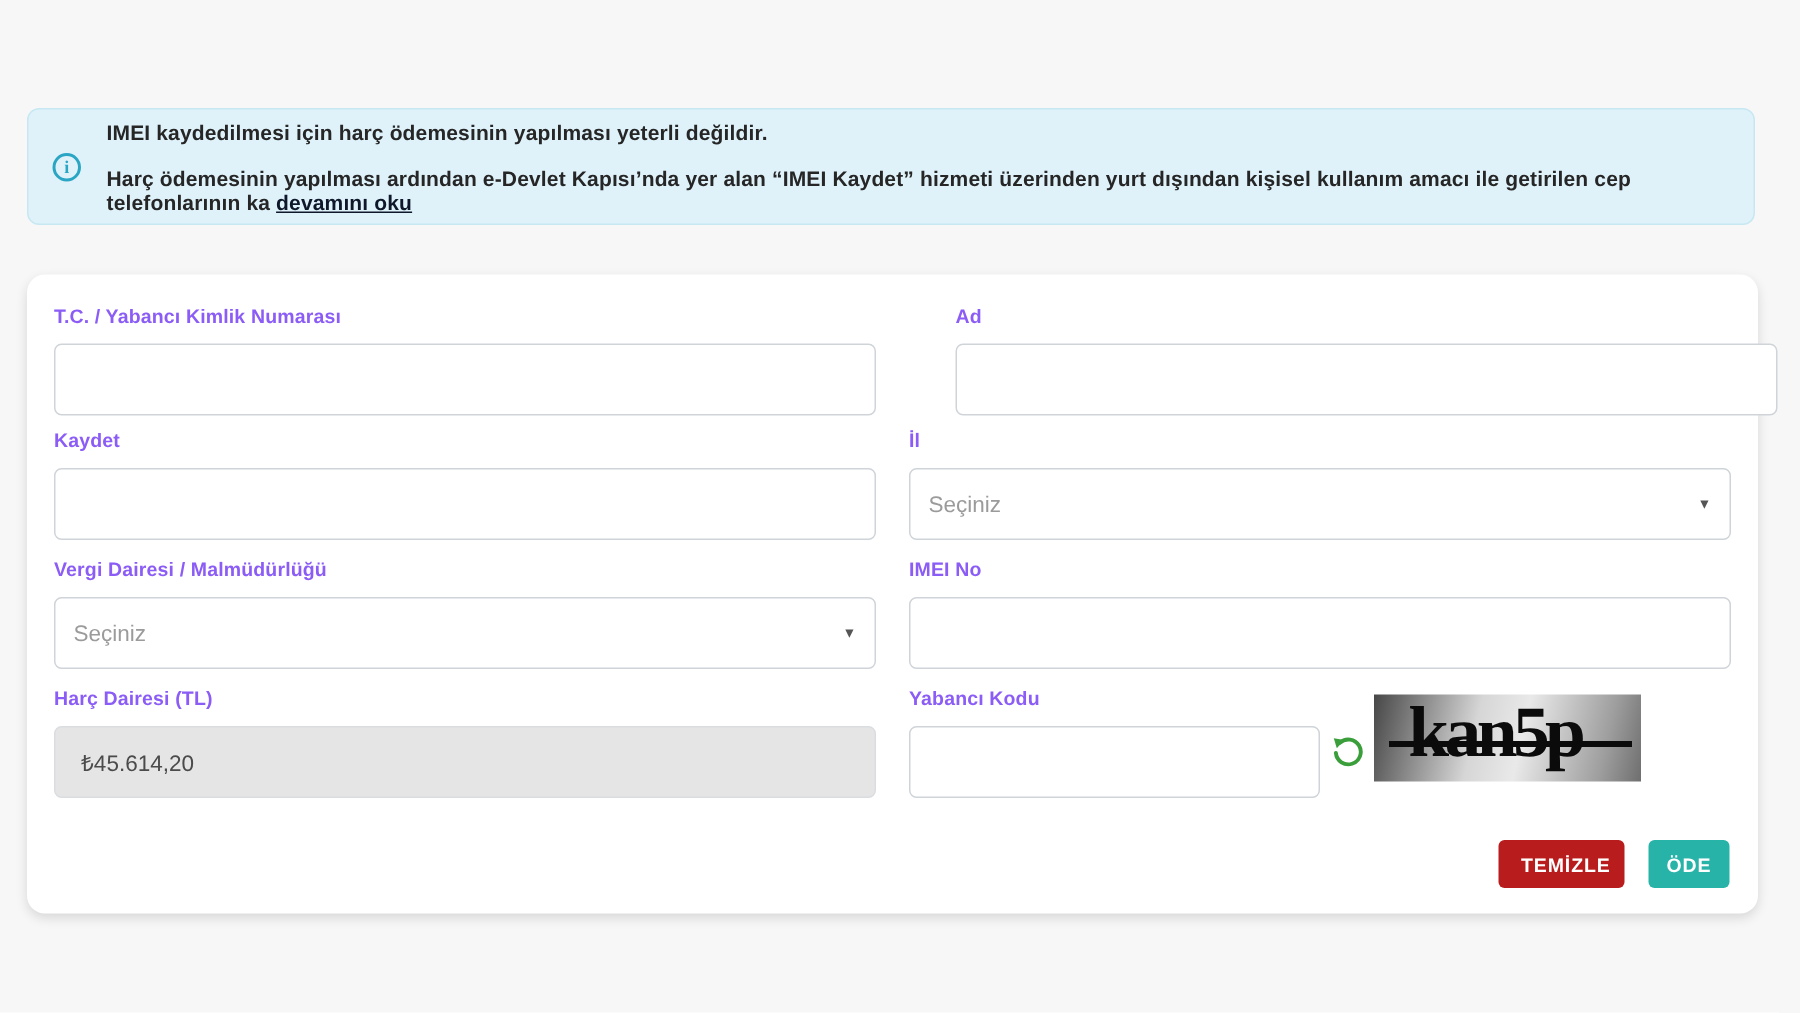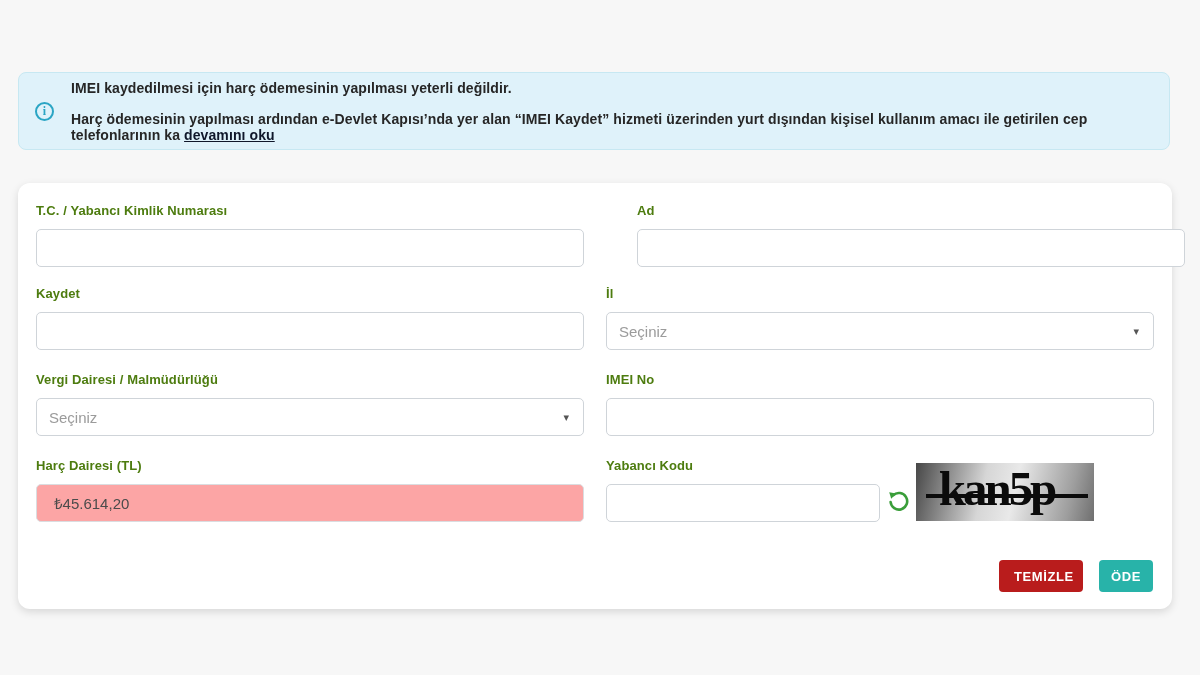--- a/index.html
+++ b/index.html
@@ -32,36 +32,36 @@
   }
 
   
   .card {
     position:absolute; left:18px; top:183px; width:1154px; height:426px;
     background:#ffffff; border-radius:12px;
     box-shadow:0 3px 8px rgba(0,0,0,.13);
   }
   .field { position:absolute; width:548px; }
   .field label {
-    display:block; font-size:13px; font-weight:700; color:#4d7c0f;
+    display:block; font-size:13px; font-weight:700; color:#8b5cf6;
     margin-bottom:11px; letter-spacing:.1px;
   }
   .text-input, .select-box, .readonly-input {
-    width:100%; height:38px; border:1px solid #cfd4d9; border-radius:5px;
+    width:100%; height:48px; border:1px solid #cfd4d9; border-radius:5px;
     background:#fff; font-size:15px; padding:0 12px;
     font-family:"Liberation Sans", sans-serif; color:#4b4b4b; outline:none;
   }
   .select-box {
     display:flex; align-items:center; justify-content:space-between;
     cursor:pointer; user-select:none;
   }
   .placeholder-text { color:#9b9b9b; }
   .chevron { color:#555; font-size:11px; line-height:1; margin-right:2px; }
   .chevron::after { content:"▾"; }
-  .readonly-input { background:#fca5a5; border-color:#dadde0;padding-left:17px; }
+  .readonly-input { background:#e5e5e5; border-color:#dadde0;padding-left:17px; }
 
   
   .f-tc     { left:18px;  top:20px; }
   .f-ad     { left:619px; top:20px; }
   .f-soyad  { left:18px;  top:103px; }
   .f-il     { left:588px; top:103px; }
   .f-vergi  { left:18px;  top:189px; }
   .f-imei   { left:588px; top:189px; }
   .f-harc   { left:18px;  top:275px; }
   .f-guv    { left:588px; top:275px; width:274px; }

